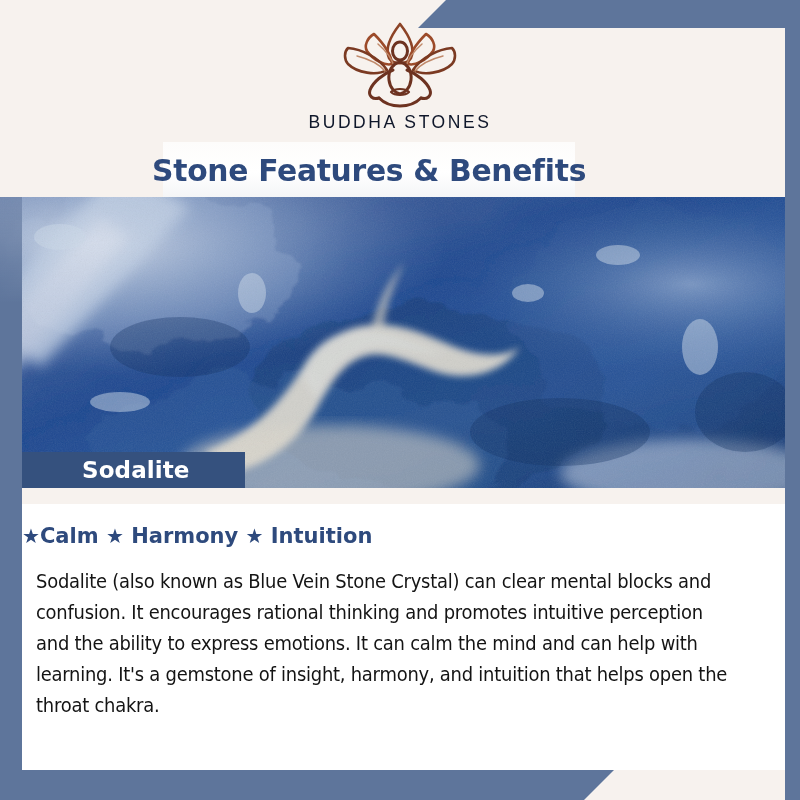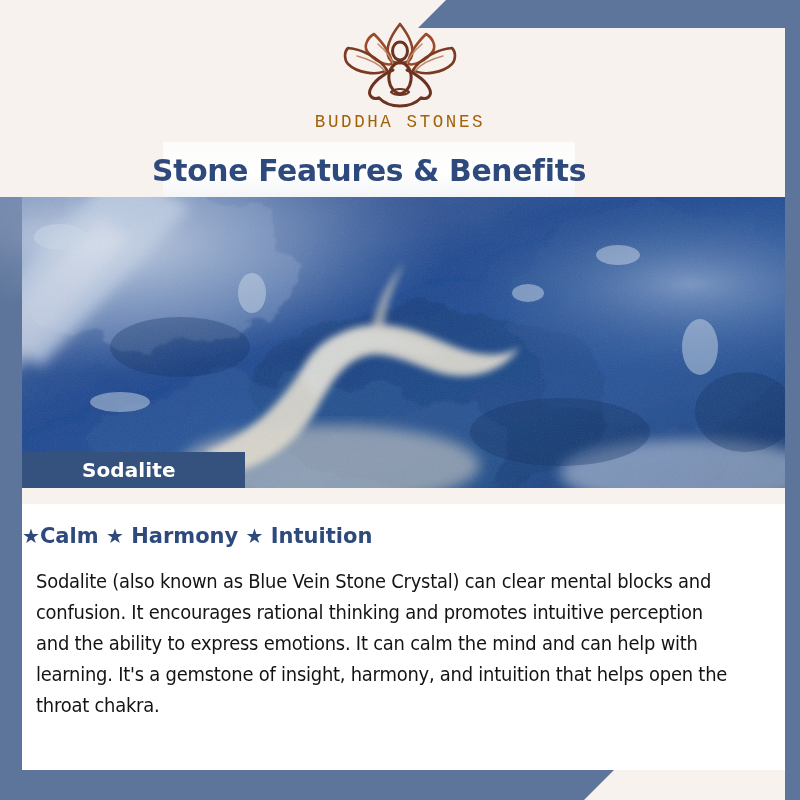--- a/index.html
+++ b/index.html
@@ -80,24 +80,24 @@
     flex-direction: column;
     align-items: center;
   }
   .logo-mark {
     width: 170px;
     height: 92px;
     display: block;
   }
   .logo-text {
     margin-top: 2px;
-    font-family: Liberation Mono, monospace;
+    font-family: Liberation Sans, sans-serif;
     font-size: 17.5px;
     letter-spacing: 2.6px;
-    color: #a16207;
+    color: #0f172a;
     font-weight: 400;
   }
 
   .title-banner {
     position: absolute;
     left: 163px;
     top: 142px;
     width: 412px;
     height: 55px;
     background: linear-gradient(180deg, #fdfcfb 0%, #ffffff 55%, #f4f5f7 100%);
@@ -142,21 +142,21 @@
     height: 36px;
     background: #35517e;
     display: flex;
     align-items: center;
     z-index: 4;
   }
   .stone-label span {
     margin-left: 62px;
     color: #ffffff;
     font-family: "DejaVu Sans", sans-serif;
-    font-size: 20px;
+    font-size: 23px;
     font-weight: 700;
     letter-spacing: 0.1px;
   }
 
   
   .content {
     position: absolute;
     left: 22px;
     top: 488px;
     width: 763px;

